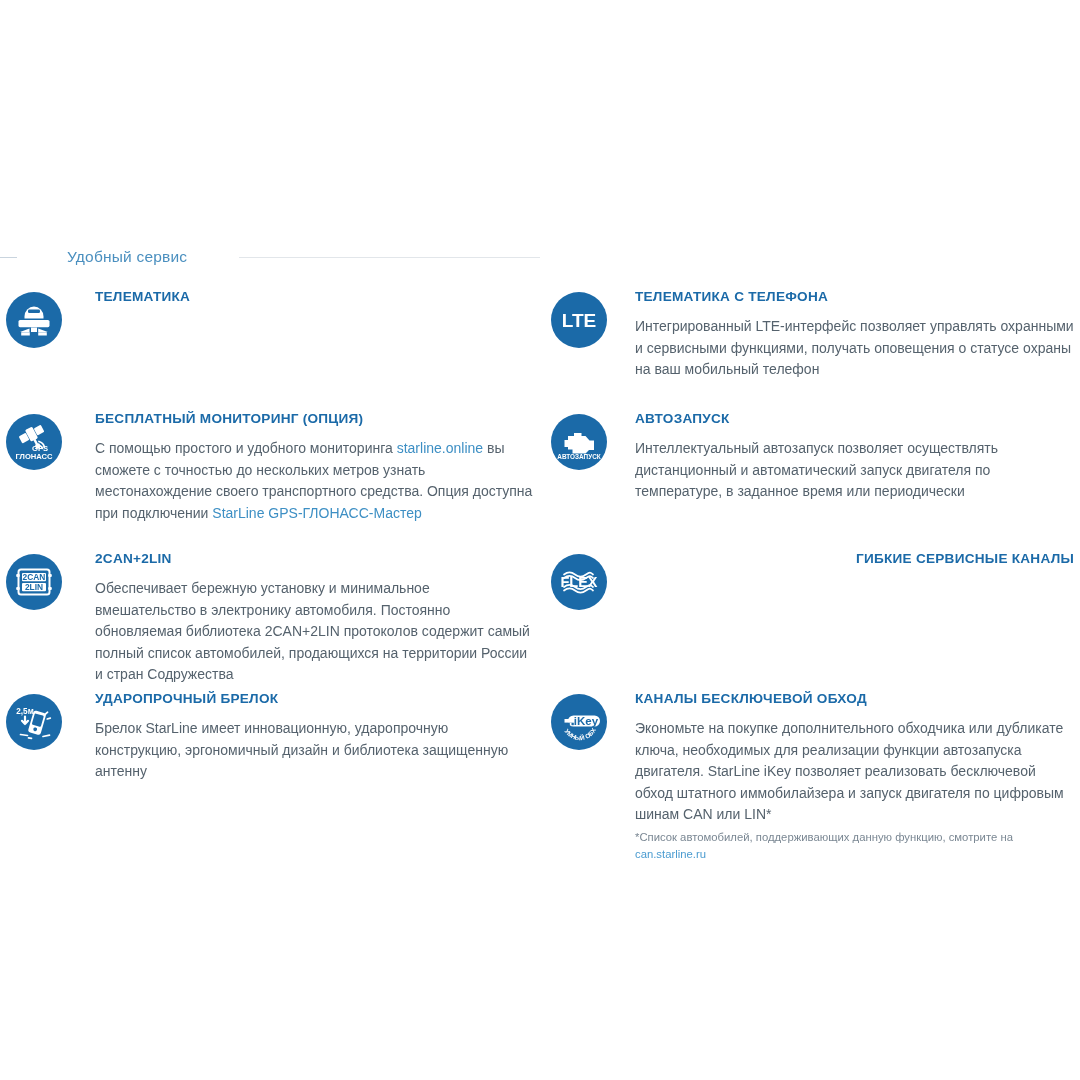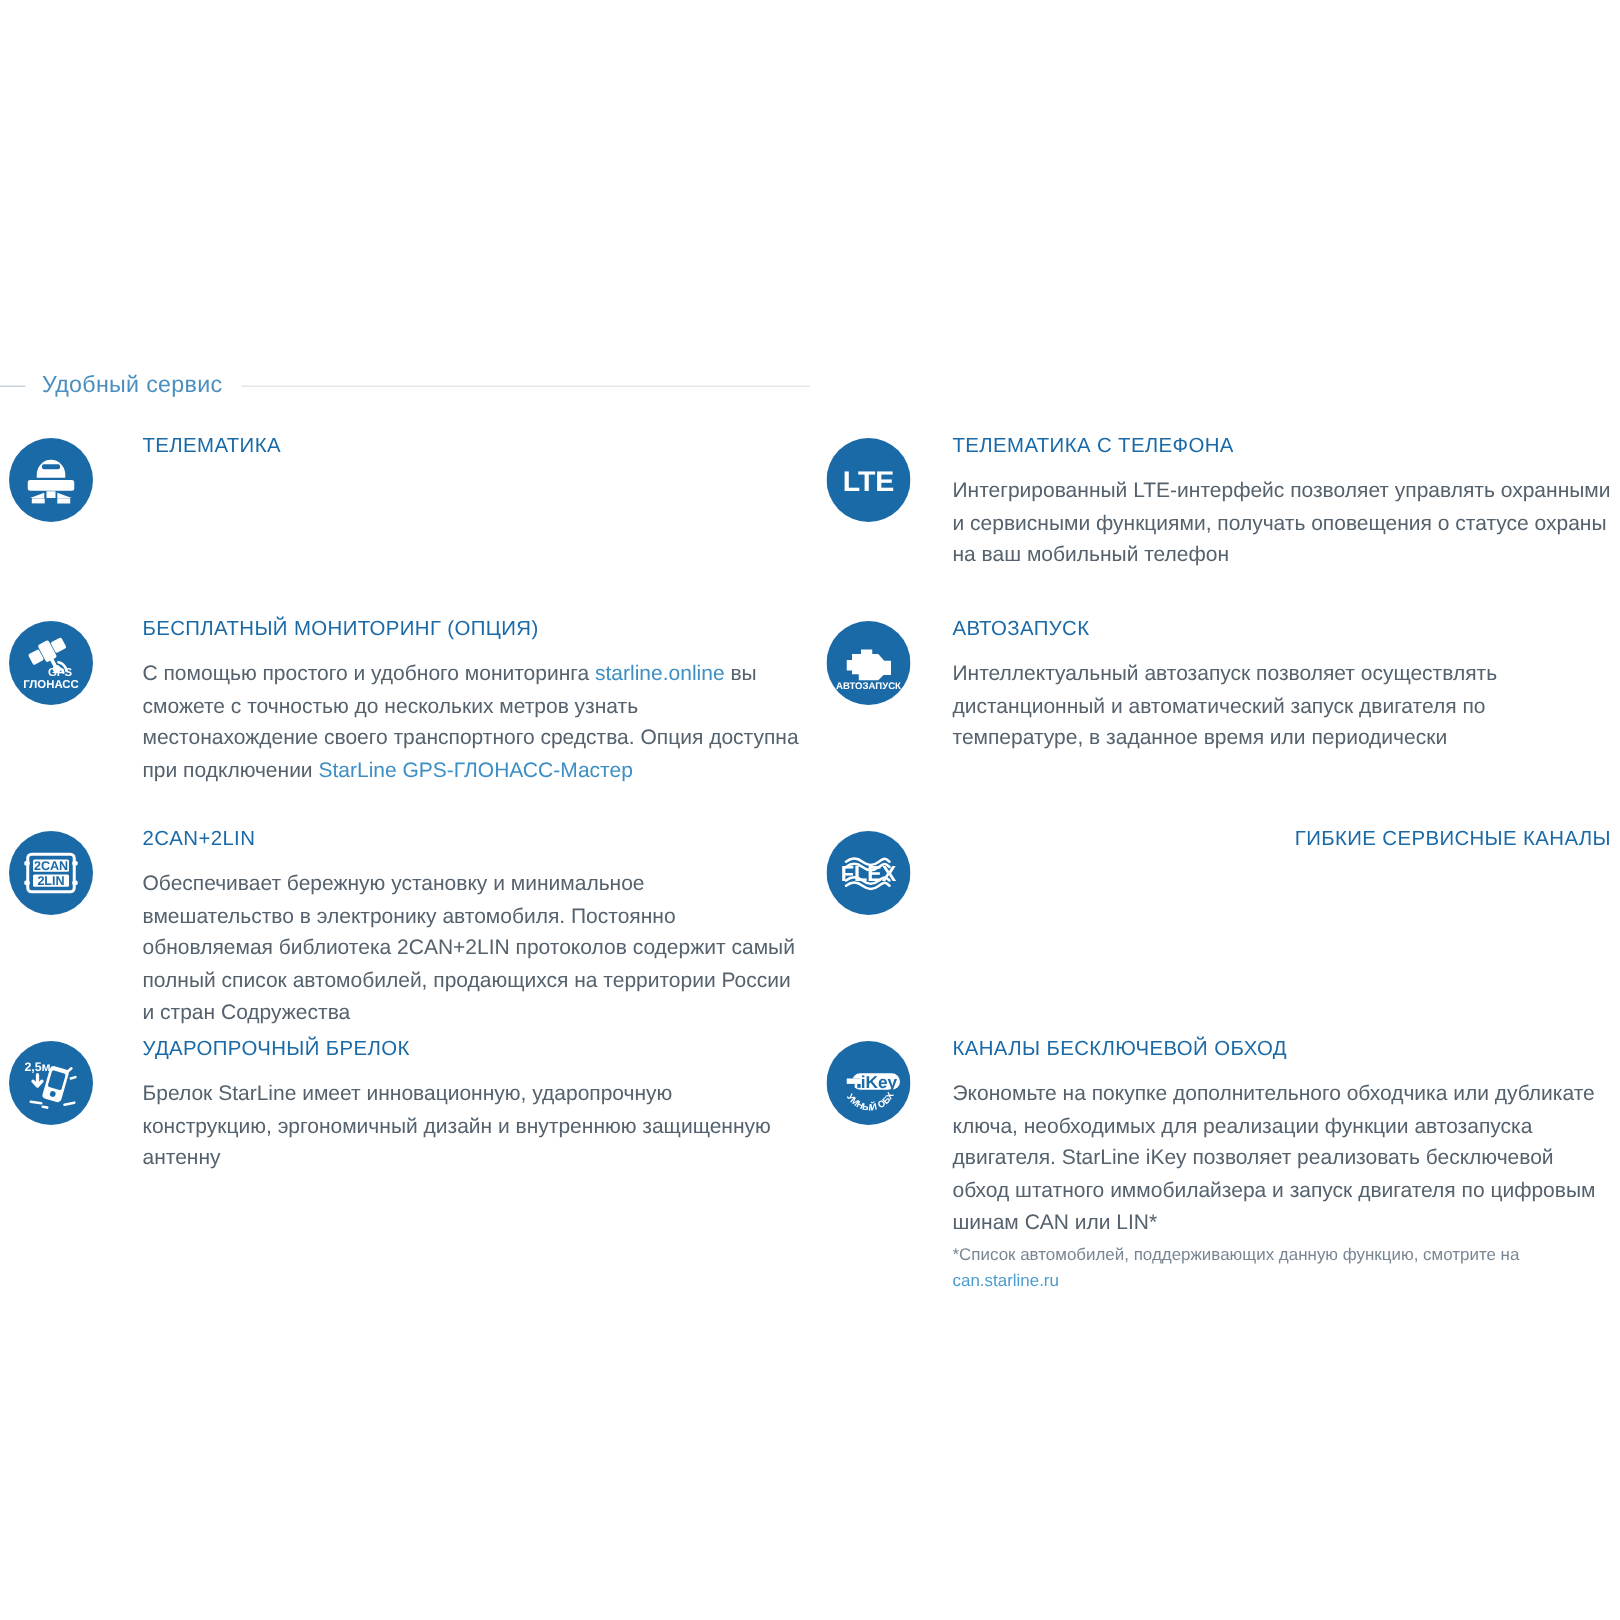--- a/index.html
+++ b/index.html
@@ -26,20 +26,21 @@
 
   
   .section-header {
     position: absolute;
     left: 0px;
     top: 244px;
     width: 540px;
     height: 26px;
     display: flex;
     align-items: center;
+    gap: 39px;
   }
   .section-header .lead-dash {
     width: 17px;
     height: 1px;
     background: #c9d4de;
     flex: 0 0 auto;
   }
   .section-header .title {
     color: #4a8fbf;
     font-size: 15.5px;
@@ -84,21 +85,21 @@
     position: relative;
   }
   .feat-body {
     flex: 1 1 auto;
     padding-left: 33px;
     padding-right: 6px;
   }
   .feat-title {
     color: #1b6aa8;
     font-size: 13.6px;
-    font-weight: normal;
+    font-weight: bold;
     letter-spacing: 0.25px;
     line-height: 18px;
     margin: 0 0 10px 0;
   }
   .feat-text {
     color: #55626d;
     font-size: 14px;
     line-height: 21.5px;
     margin: 0;
   }
@@ -217,21 +218,21 @@
               <path d="M39 20.5l2.6-2.3"></path>
               <path d="M41.2 25l3.1-.9"></path>
               <path d="M14.5 40.5l7 1"></path>
               <path d="M37 42.5l6.5-1.4"></path>
               <path d="M22.5 43.8l3 .6"></path>
             </g>
           </svg>
         </div>
         <div class="feat-body">
           <div class="feat-title">УДАРОПРОЧНЫЙ БРЕЛОК</div>
-          <p class="feat-text">Брелок StarLine имеет инновационную, ударопрочную конструкцию, эргономичный дизайн и внутреннюю защищенную антенну</p>
+          <p class="feat-text">Брелок StarLine имеет инновационную, ударопрочную конструкцию, эргономичный дизайн и библиотека защищенную антенну</p>
         </div>
       </div>
 
     </div>
 
     <div class="col col-right">
 
       <div class="feature" style="height:122px;">
         <div class="feat-icon" style="margin-left:11px;">
           <svg width="56" height="56" viewBox="0 0 56 56">

